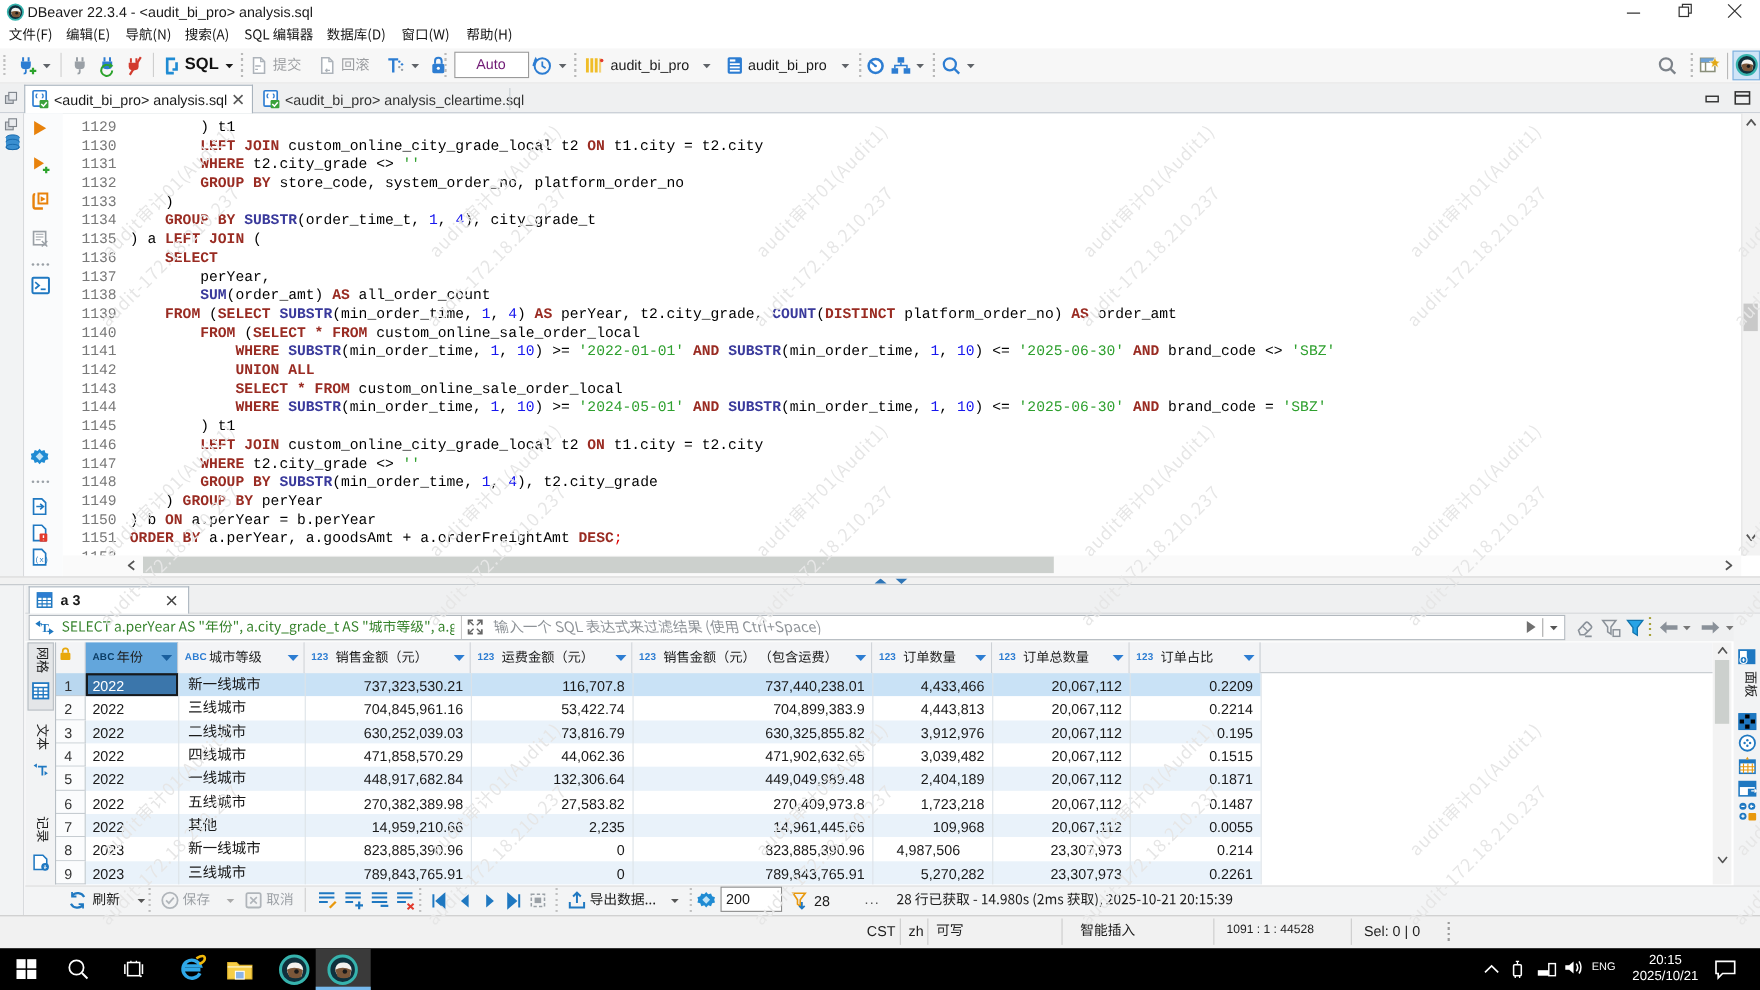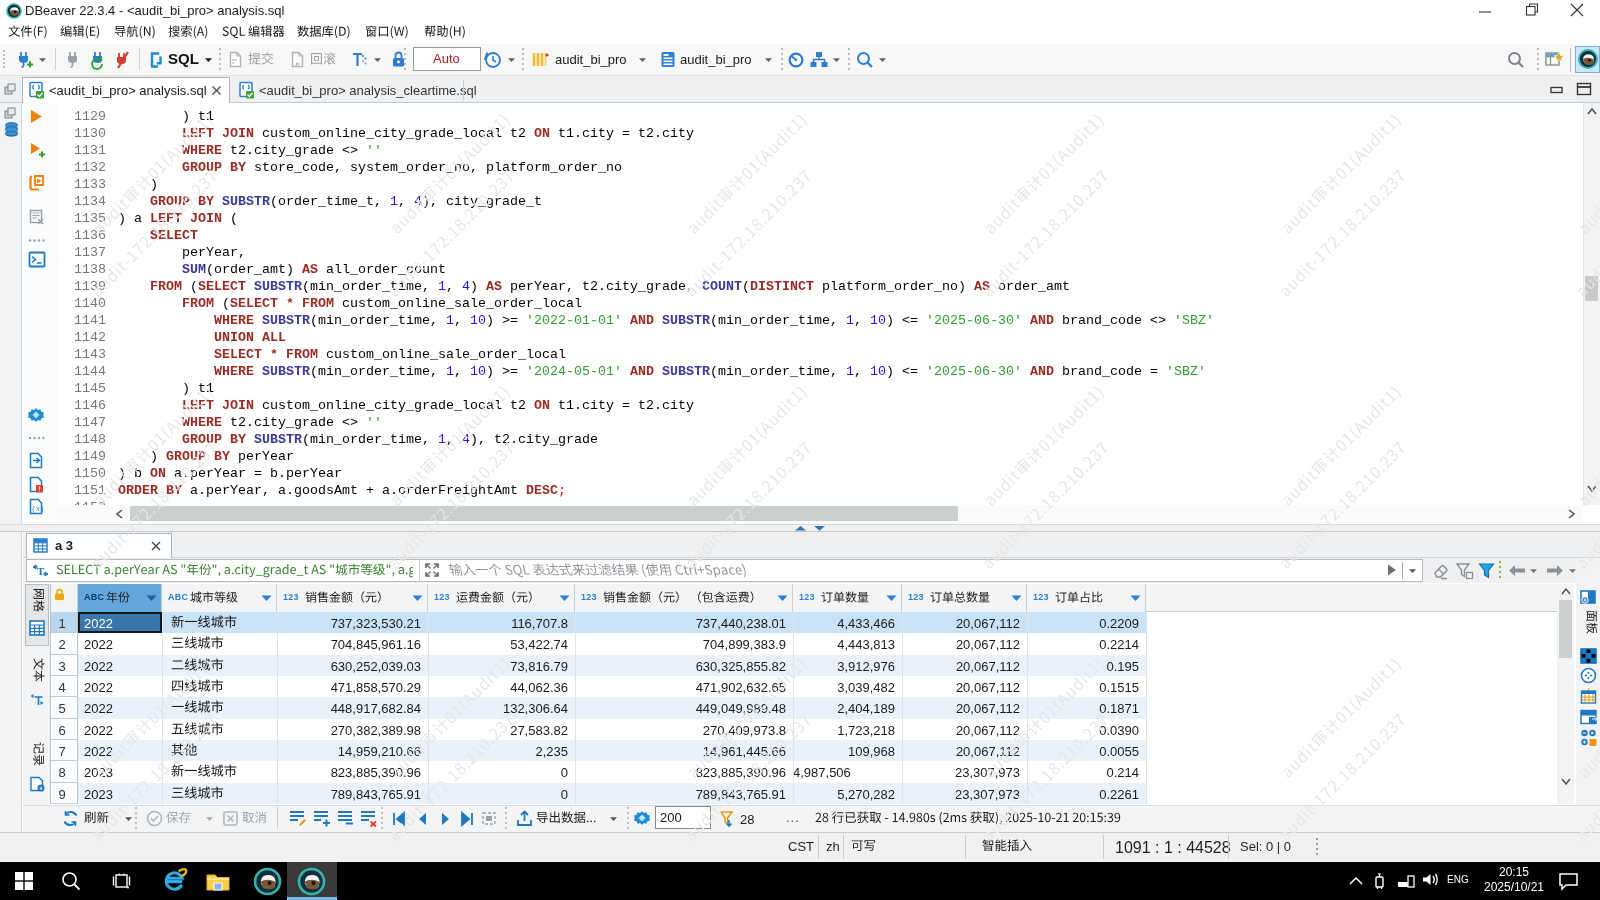--- a/index.html
+++ b/index.html
@@ -315,21 +315,21 @@
     </div>
 <div class="a" style="left:390px;top:50px">
       <svg width="17" height="19" viewBox="0 0 17 19" style="overflow:visible">
         <rect x="3" y="8" width="11" height="8.5" rx="1.5" fill="#2d7dd2"></rect>
         <path d="M5.5 8 V5.5 Q5.5 2.5 8.5 2.5 Q11.5 2.5 11.5 5.5 V8" fill="none" stroke="#2d7dd2" stroke-width="1.8"></path>
         <circle cx="8.5" cy="12" r="1.4" fill="#fff"></circle>
       </svg>
     </div>
 <div class="a" style="left:404px;top:48px;height:22px;width:2px;background-image:repeating-linear-gradient(#b9b9b9 0 2px,transparent 2px 5px)"></div>
 <div style="position:absolute;left:413px;top:47px;width:68px;height:24px;background:#fff;border:1px solid #9a9a9a"></div>
-<div style="position:absolute;left:433px;top:51px;font-size:13px;color:#b91c1c">Auto</div>
+<div style="position:absolute;left:433px;top:51px;font-size:13px;color:#701a75">Auto</div>
 <div class="a" style="left:483px;top:50px">
       <svg width="20" height="20" viewBox="0 0 20 20" style="overflow:visible">
         <circle cx="10" cy="10" r="7" fill="none" stroke="#2d7dd2" stroke-width="1.8"></circle>
         <path d="M10 6 V10 L13 12" stroke="#2d7dd2" stroke-width="1.6" fill="none"></path>
         <path d="M2 10 A8 8 0 0 1 5 4" stroke="#2d7dd2" stroke-width="1.8" fill="none"></path>
         <path d="M4 1.5 L5.5 4.8 2.2 5.5 Z" fill="#2d7dd2"></path>
       </svg>
     </div>
 <div class="a" style="left:507px;top:57px">
       <svg width="9" height="6" viewBox="0 0 9 6" style="overflow:visible">
@@ -1402,21 +1402,21 @@
             <path d="M413 825C437 785 464 732 480 693H51V620H458V484H148V36H223V411H458V-78H535V411H785V132C785 118 780 113 762 112C745 111 684 111 616 114C627 92 639 62 642 40C728 40 784 40 819 53C852 65 862 88 862 131V484H535V620H951V693H550L565 698C550 738 515 801 486 848Z"></path>
           </g>
         </g>
       </svg>
     </div>
 <div style="position:absolute;left:277px;top:723px;width:144px;text-align:right;font-size:13px;color:#1a1a1a">270,382,389.98</div>
 <div style="position:absolute;left:428px;top:723px;width:140px;text-align:right;font-size:13px;color:#1a1a1a">27,583.82</div>
 <div style="position:absolute;left:575px;top:723px;width:211px;text-align:right;font-size:13px;color:#1a1a1a">270,409,973.8</div>
 <div style="position:absolute;left:793px;top:723px;width:102px;text-align:right;font-size:13px;color:#1a1a1a">1,723,218</div>
 <div style="position:absolute;left:902px;top:723px;width:118px;text-align:right;font-size:13px;color:#1a1a1a">20,067,112</div>
-<div style="position:absolute;left:1027px;top:723px;width:112px;text-align:right;font-size:13px;color:#1a1a1a">0.0390</div>
+<div style="position:absolute;left:1027px;top:723px;width:112px;text-align:right;font-size:13px;color:#1a1a1a">0.1487</div>
 <div style="position:absolute;left:50px;top:740px;width:28px;height:21px;background:#fbfcfd;border-right:1px solid #b9c0c6;border-bottom:1px solid #c6ccd1;"></div>
 <div style="position:absolute;left:50px;top:744px;width:24px;text-align:center;font-size:13px;color:#333">7</div>
 <div style="position:absolute;left:78px;top:740px;width:1068px;height:21px;background:#e9f2fa"></div>
 <div style="position:absolute;left:84px;top:744px;font-size:13px;color:#1a1a1a">2022</div>
 <div class="a" style="left:171px;top:744px">
       <svg width="26" height="17" style="overflow:visible;display:block">
         <g fill="#1a1a1a" transform="translate(0,10.6) scale(0.0132,-0.0132)">
           <g transform="translate(0 0)">
             <path d="M573 65C691 21 810 -33 880 -76L949 -26C871 15 743 71 625 112ZM361 118C291 69 153 11 45 -21C61 -36 83 -62 94 -78C202 -43 339 15 428 71ZM686 839V723H313V839H239V723H83V653H239V205H54V135H946V205H761V653H922V723H761V839ZM313 205V315H686V205ZM313 653H686V553H313ZM313 488H686V379H313Z"></path>
           </g>
@@ -1453,21 +1453,21 @@
           </g>
           <g transform="translate(4000 0)">
             <path d="M413 825C437 785 464 732 480 693H51V620H458V484H148V36H223V411H458V-78H535V411H785V132C785 118 780 113 762 112C745 111 684 111 616 114C627 92 639 62 642 40C728 40 784 40 819 53C852 65 862 88 862 131V484H535V620H951V693H550L565 698C550 738 515 801 486 848Z"></path>
           </g>
         </g>
       </svg>
     </div>
 <div style="position:absolute;left:277px;top:765px;width:144px;text-align:right;font-size:13px;color:#1a1a1a">823,885,390.96</div>
 <div style="position:absolute;left:428px;top:765px;width:140px;text-align:right;font-size:13px;color:#1a1a1a">0</div>
 <div style="position:absolute;left:575px;top:765px;width:211px;text-align:right;font-size:13px;color:#1a1a1a">823,885,390.96</div>
-<div style="position:absolute;left:793px;top:765px;width:102px;text-align:left;font-size:13px;color:#1a1a1a">4,987,506</div>
+<div style="position:absolute;left:793px;top:765px;width:102px;text-align:center;font-size:13px;color:#1a1a1a">4,987,506</div>
 <div style="position:absolute;left:902px;top:765px;width:118px;text-align:right;font-size:13px;color:#1a1a1a">23,307,973</div>
 <div style="position:absolute;left:1027px;top:765px;width:112px;text-align:right;font-size:13px;color:#1a1a1a">0.214</div>
 <div style="position:absolute;left:50px;top:783px;width:28px;height:21px;background:#fbfcfd;border-right:1px solid #b9c0c6;border-bottom:1px solid #c6ccd1;"></div>
 <div style="position:absolute;left:50px;top:787px;width:24px;text-align:center;font-size:13px;color:#333">9</div>
 <div style="position:absolute;left:78px;top:783px;width:1068px;height:21px;background:#e9f2fa"></div>
 <div style="position:absolute;left:84px;top:787px;font-size:13px;color:#1a1a1a">2023</div>
 <div class="a" style="left:171px;top:787px">
       <svg width="53" height="17" style="overflow:visible;display:block">
         <g fill="#1a1a1a" transform="translate(0,10.6) scale(0.0132,-0.0132)">
           <g transform="translate(0 0)">
@@ -1914,21 +1914,21 @@
           <g transform="translate(2000 0)">
             <path d="M732 243V179H847V38H693V536H950V604H693V731C770 742 843 755 899 773L860 833C753 799 558 778 401 769C409 753 418 726 421 709C485 711 555 716 624 723V604H367V536H624V38H461V178H581V242H461V365C503 376 547 390 584 405L547 467C508 446 446 424 395 409V-79H461V-30H847V-81H916V433H731V368H847V243ZM160 840V638H54V568H160V341L37 308L55 235L160 267V8C160 -4 157 -7 146 -7C136 -7 106 -8 72 -7C82 -27 91 -58 94 -76C146 -76 180 -74 203 -62C225 -51 233 -30 233 8V289L342 323L334 391L233 362V568H329V638H233V840Z"></path>
           </g>
           <g transform="translate(3000 0)">
             <path d="M295 755C361 709 412 653 456 591C391 306 266 103 41 -13C61 -27 96 -58 110 -73C313 45 441 229 517 491C627 289 698 58 927 -70C931 -46 951 -6 964 15C631 214 661 590 341 819Z"></path>
           </g>
         </g>
       </svg>
     </div>
 <div class="a" style="left:1103px;top:835px;height:24px;width:1px;background:#cccccc"></div>
-<div style="position:absolute;left:1115px;top:839px;font-size:16px;color:#1f1f1f">1091 : 1 : 44528</div>
+<div style="position:absolute;left:1115px;top:839px;font-size:11px;color:#1f1f1f">1091 : 1 : 44528</div>
 <div class="a" style="left:1228px;top:835px;height:24px;width:1px;background:#cccccc"></div>
 <div style="position:absolute;left:1240px;top:839px;font-size:13px;color:#1f1f1f">Sel: 0 | 0</div>
 <div class="a" style="left:1316px;top:838px;height:18px;width:2px;background-image:repeating-linear-gradient(#9a9a9a 0 2px,transparent 2px 5px)"></div>
 <div style="position:absolute;left:0;top:862px;width:1600px;height:38px;background:#000"></div>
 <div class="a" style="left:15px;top:872px">
       <svg width="18" height="18" viewBox="0 0 18 18" style="overflow:visible">
         <rect x="0" y="0" width="8.3" height="8.3" fill="#fff"></rect>
         <rect x="9.7" y="0" width="8.3" height="8.3" fill="#fff"></rect>
         <rect x="0" y="9.7" width="8.3" height="8.3" fill="#fff"></rect>
         <rect x="9.7" y="9.7" width="8.3" height="8.3" fill="#fff"></rect>

